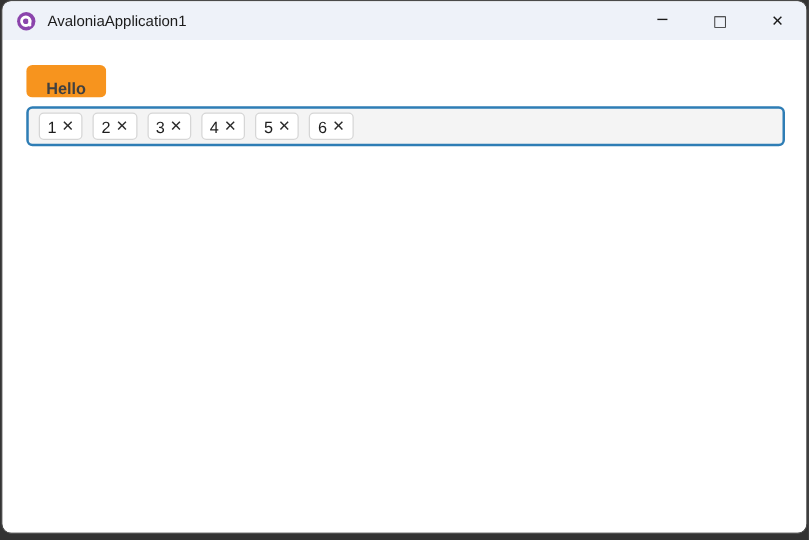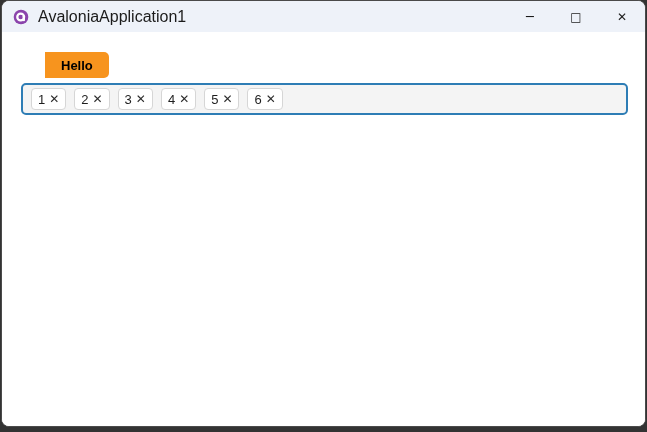--- a/index.html
+++ b/index.html
@@ -35,21 +35,21 @@
     align-items: center;
   }
   .app-icon {
     width: 16px;
     height: 16px;
     margin-left: 11px;
     flex: 0 0 16px;
   }
   .title-text {
     margin-left: 9px;
-    font-size: 16px;
+    font-size: 12px;
     color: #1b1b1b;
     white-space: nowrap;
     text-align: center;
   }
   .titlebar-spacer { flex: 1; }
   .win-btn {
     width: 46px;
     height: 31px;
     border: none;
     background: transparent;
@@ -75,29 +75,28 @@
     display: inline-flex;
     align-items: stretch;
     margin: 20px 0 0 19px;
     height: 26px;
     border-radius: 5px;
     overflow: hidden;
   }
   .tab {
     border: none;
     background: var(--accent, #f7941e);
-    color: #000000;
+    color: #404040;
     font-weight: bold;
     font-size: 13px;
     font-family: "Liberation Sans", sans-serif;
     padding: 0 16px;
     display: flex;
-    align-items: center;
+    align-items: flex-end;
     cursor: default;
-    margin-left: 24px;
   }
   .tab + .tab { border-left: 1px solid rgba(255,255,255,0.45); }
   
   .chipbar {
     margin: 5px 17px 0 19px;
     height: 32px;
     box-sizing: border-box;
     border: 2px solid var(--focus-border, #2e7db5);
     border-radius: 5px;
     background: #f4f4f4;

